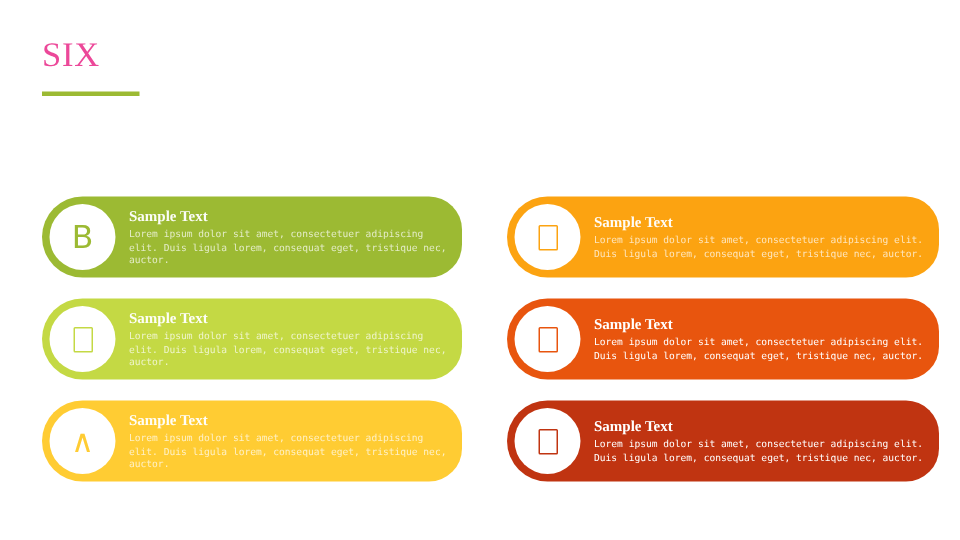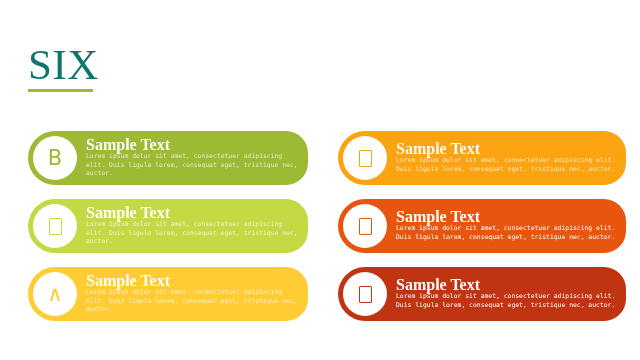--- a/index.html
+++ b/index.html
@@ -17,27 +17,26 @@
 
   
   .title-block {
     position: absolute;
     left: 28px;
     top: 18px;
     width: 300px;
   }
   .title-line {
     font-family: "Liberation Serif", serif;
-    font-size: 43px;
+    font-size: 23px;
     line-height: 37px;
     font-weight: 400;
-    color: #0f766e;
+    color: #ec4899;
     letter-spacing: 0.5px;
     white-space: nowrap;
-    margin-top: 28px;
   }
   .title-rule {
     margin-top: 6px;
     width: 65px;
     height: 3px;
     background: #9CBA33;
   }
 
   
   .grid {
@@ -95,21 +94,21 @@
   }
 
   .card-body {
     flex: 1 1 auto;
     min-width: 0;
     padding: 0 10px 0 9px;
   }
   .card-title {
     font-family: "Liberation Serif", serif;
     font-weight: 700;
-    font-size: 16px;
+    font-size: 10px;
     line-height: 13px;
     color: #ffffff;
     margin-bottom: 1px;
     white-space: nowrap;
   }
   .card-desc {
     font-family: "DejaVu Sans Mono", monospace;
     font-size: 6.4px;
     line-height: 8.6px;
     color: #ffffff;

